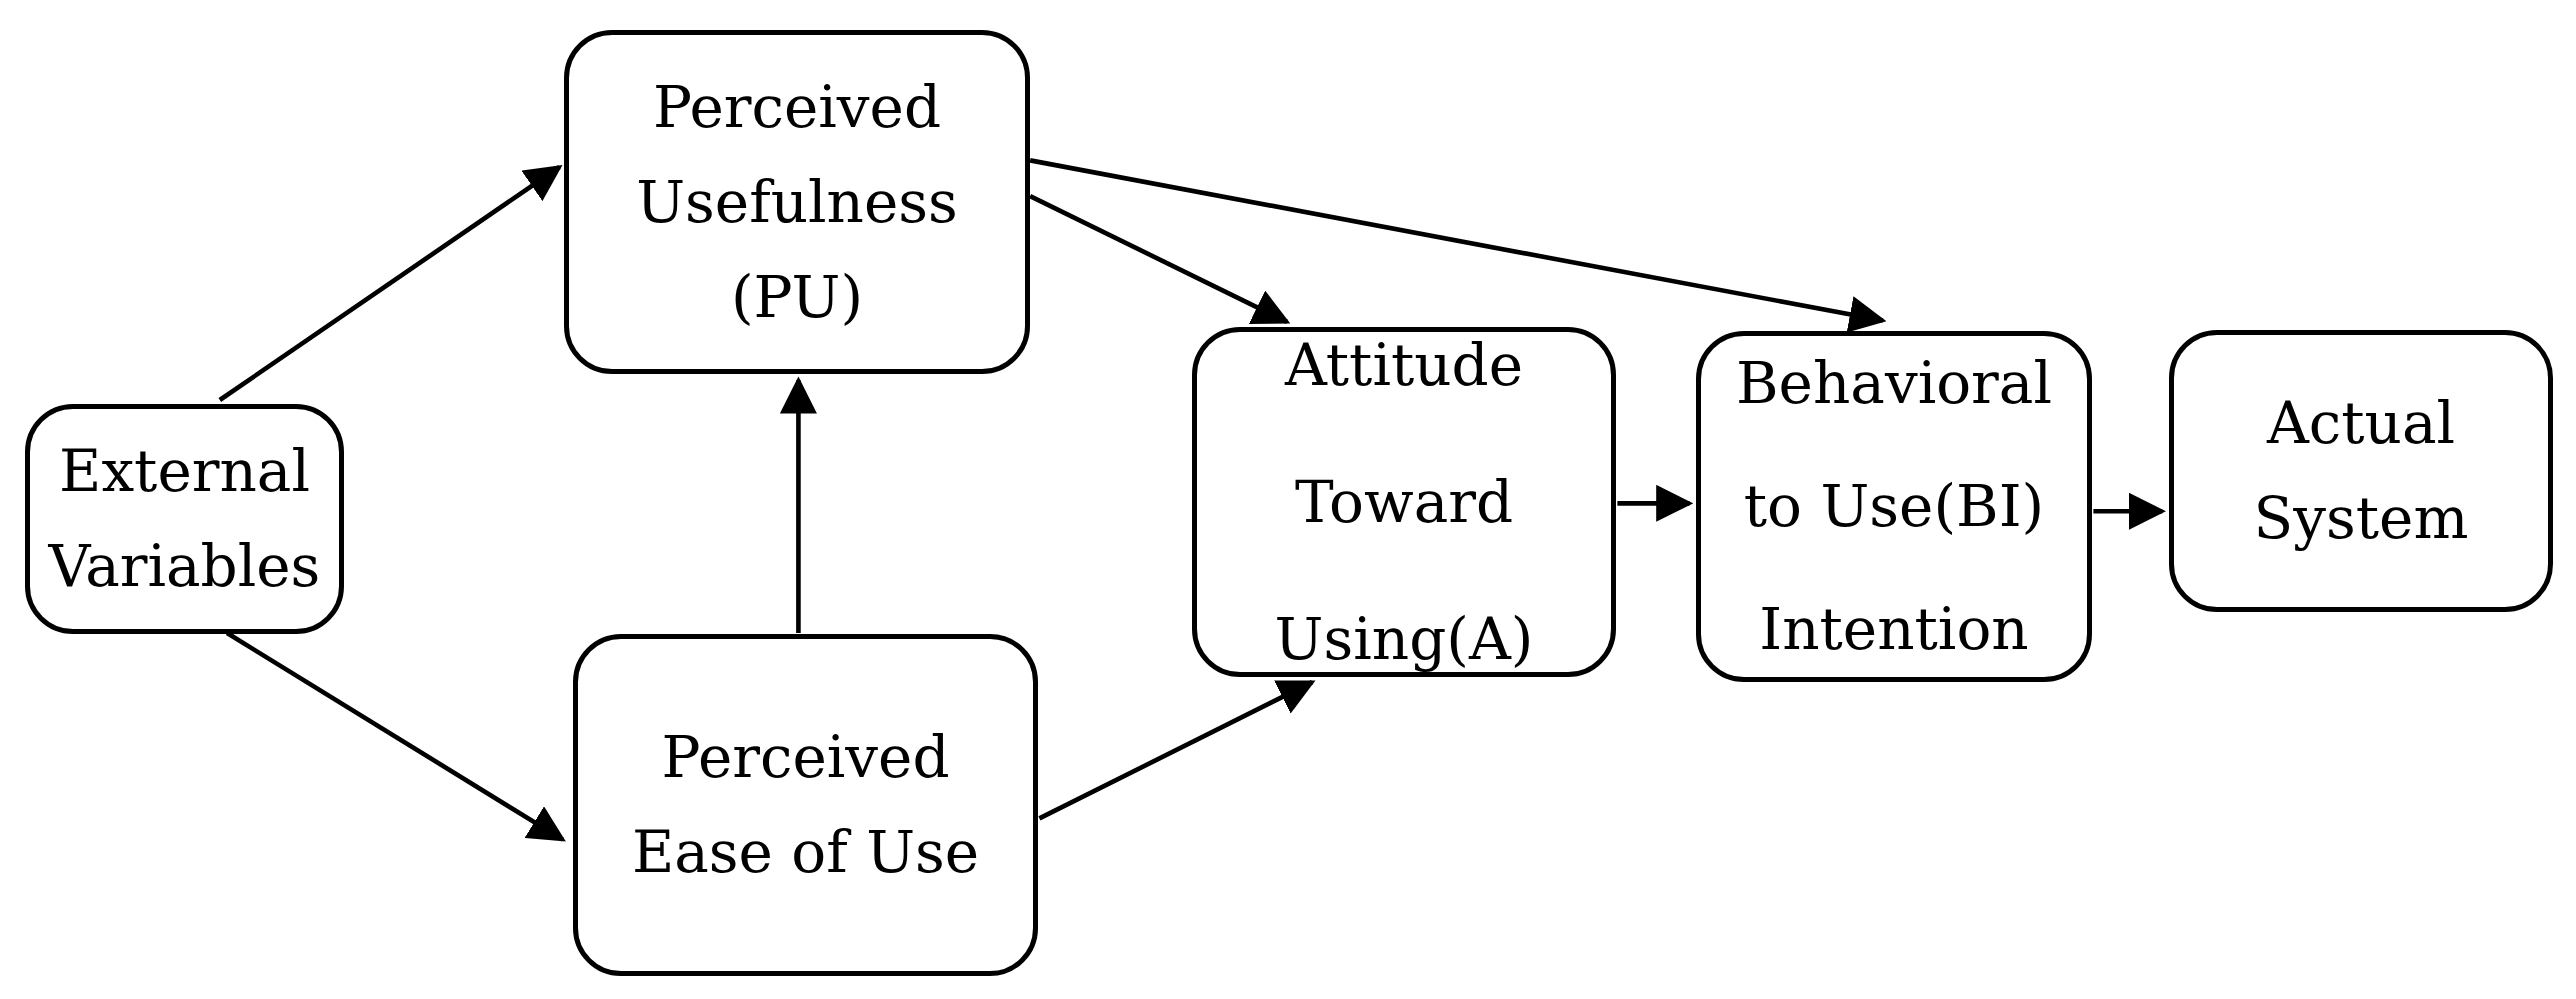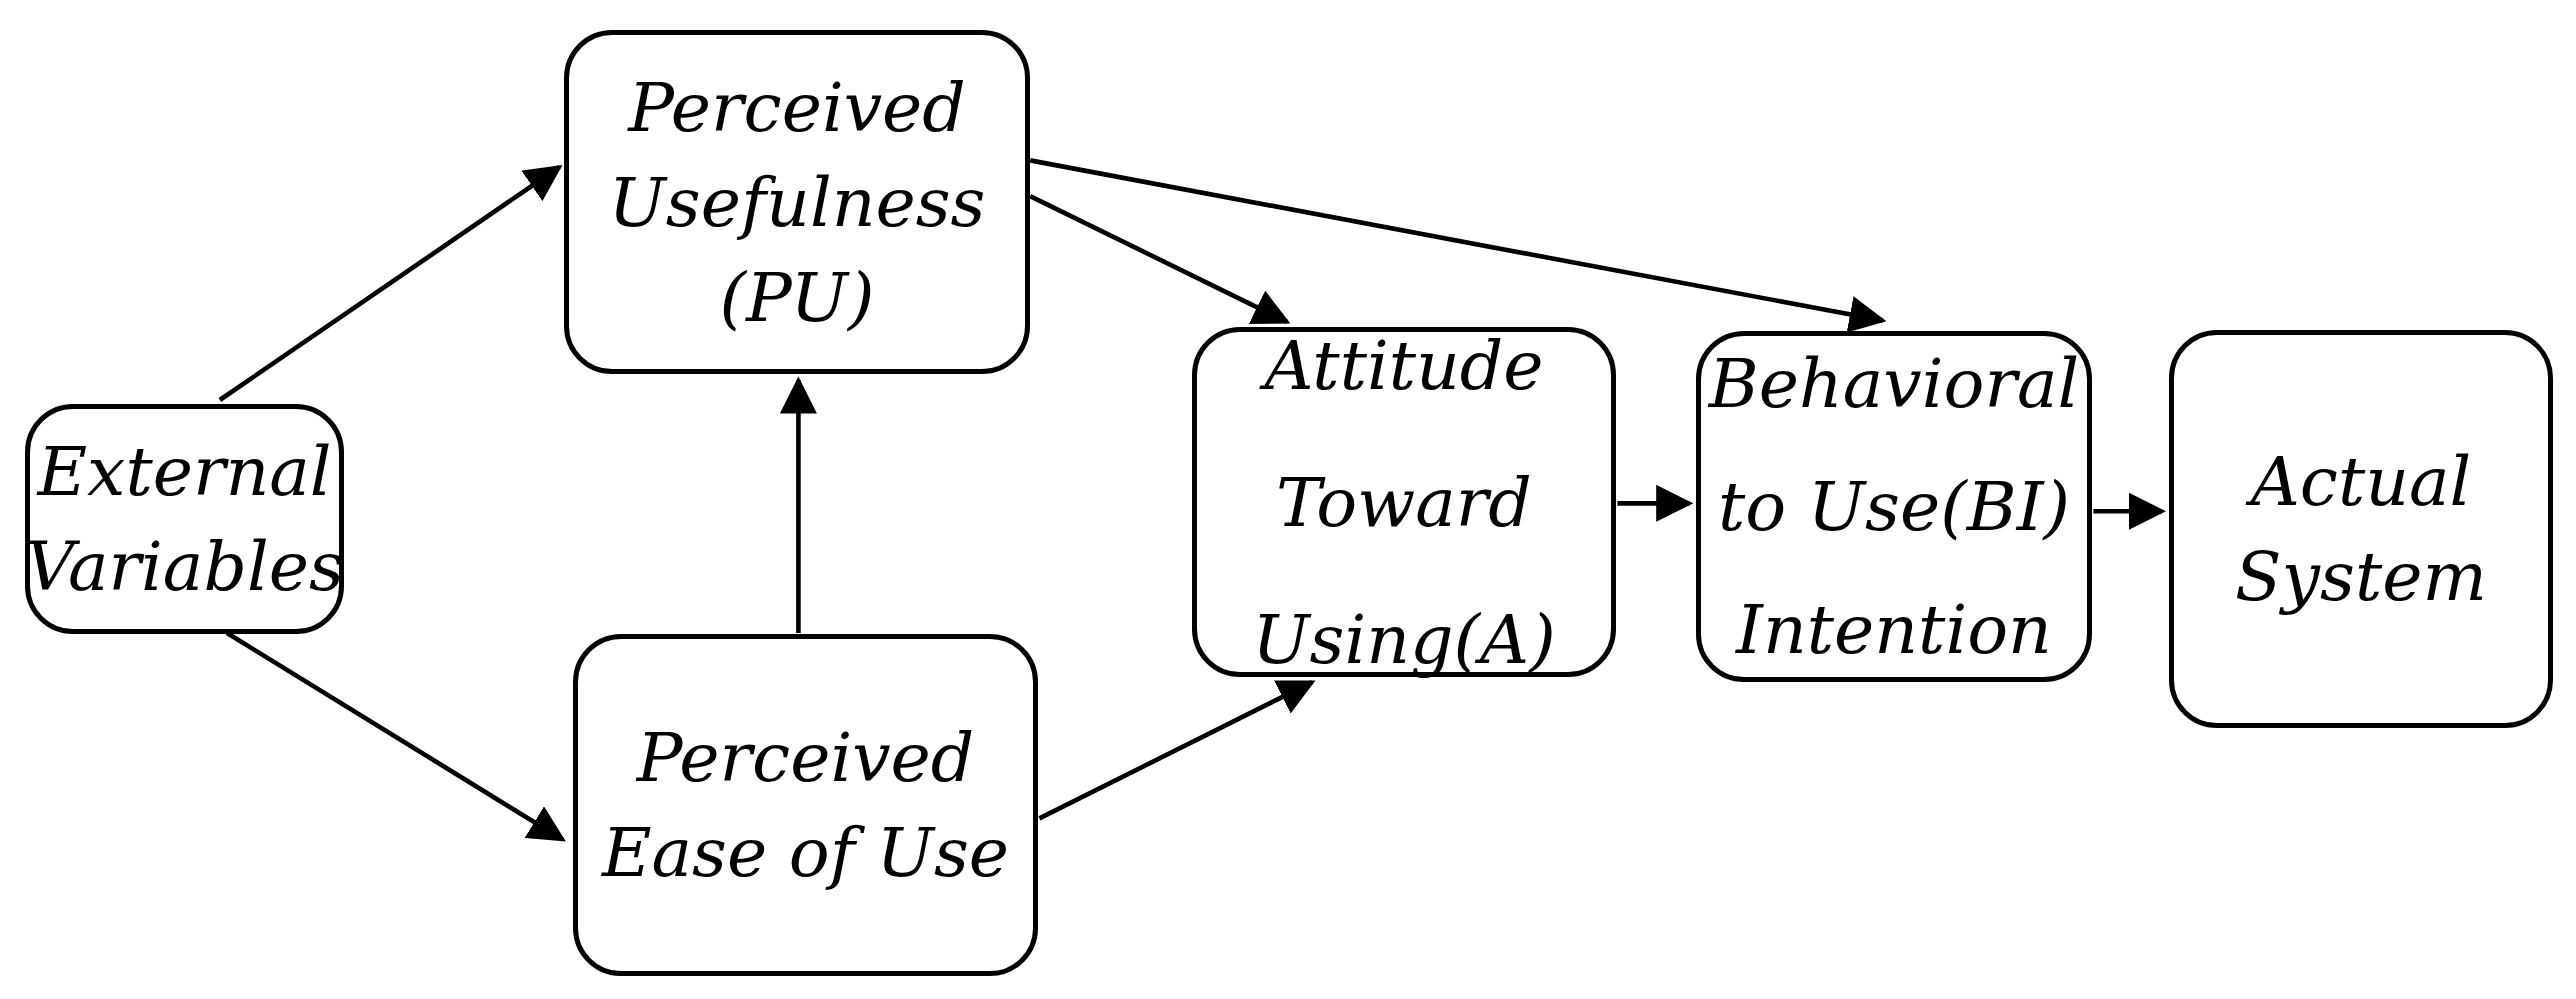--- a/index.html
+++ b/index.html
@@ -26,32 +26,31 @@
     border:5.3px solid var(--ink);
     border-radius:48px;
     background:var(--paper);
     display:flex;
     flex-direction:column;
     justify-content:center;
     align-items:center;
     text-align:center;
   }
   .node .line{
-    font-size:68px;
+    font-size:58px;
     line-height:95px;
     white-space:nowrap;
-    font-style:italic;
   }
   
   .n-ev  {left:25px;   top:404px; width:319px; height:230px;}
   .n-pu  {left:564px;  top:30px;  width:466px; height:344px;}
   .n-peou{left:573px;  top:634px; width:465px; height:342px;}
   .n-att {left:1192px; top:327px; width:424px; height:350px;gap:42px;}
   .n-bi  {left:1696px; top:331px; width:396px; height:351px;justify-content:space-between;}
-  .n-asu {left:2169px; top:330px; width:384px; height:398px;}
+  .n-asu {left:2169px; top:330px; width:384px; height:282px;}
 </style>
 </head>
 <body>
 
 <div id="canvas">
 
   <svg id="edges-layer" viewBox="0 0 3891 1510" xmlns="http://www.w3.org/2000/svg">
     <defs>
       <marker id="arrowhead" viewBox="0 0 10 10" refX="9" refY="5" markerWidth="8" markerHeight="8" orient="auto-start-reverse">
         <path d="M 0 0 L 10 5 L 0 10 z" fill="currentColor"></path>

